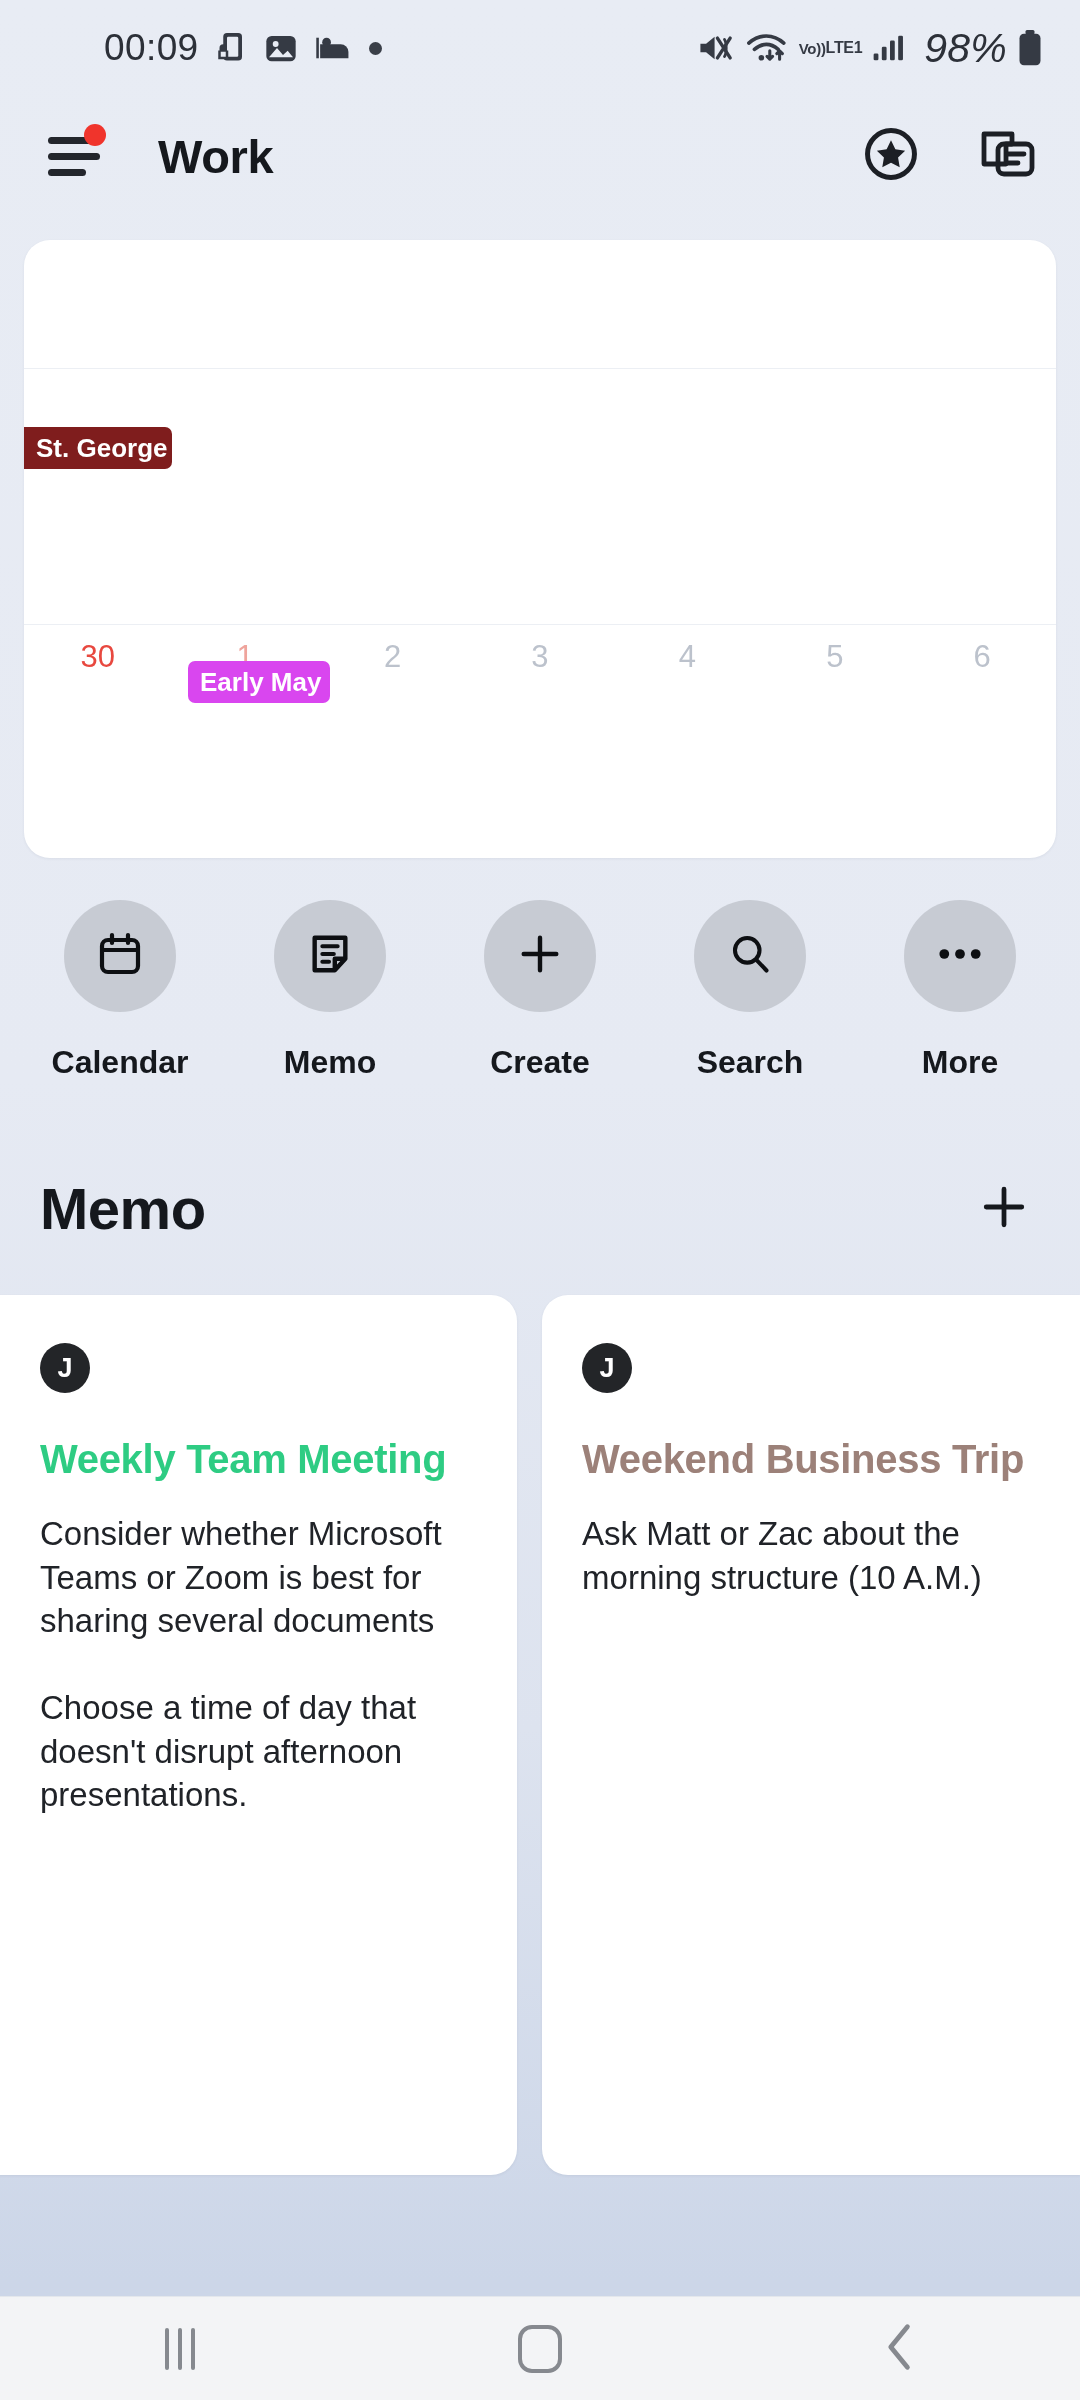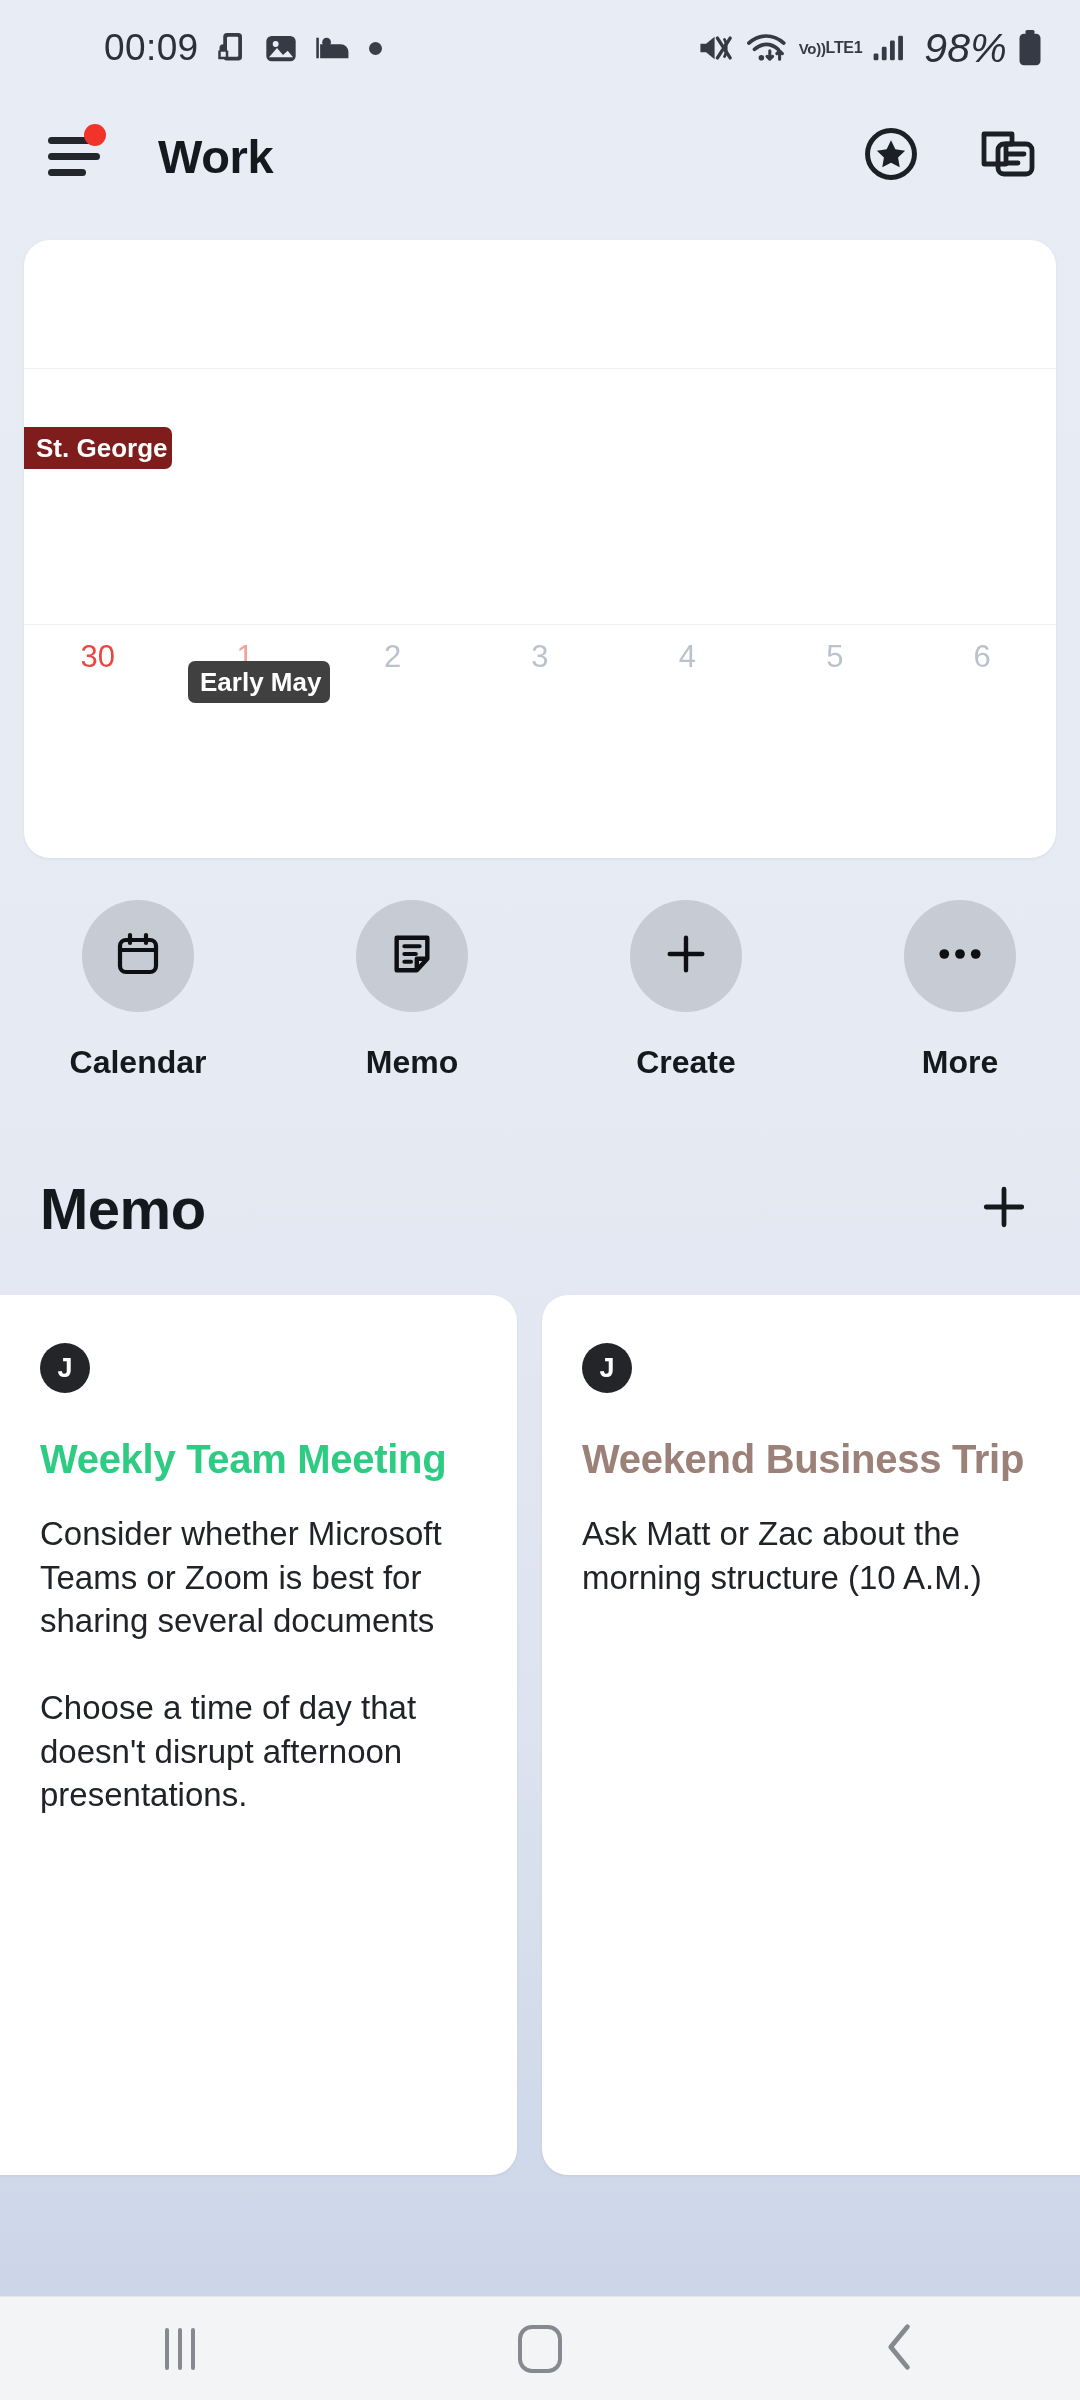--- a/index.html
+++ b/index.html
@@ -63,25 +63,25 @@
   .cal-day.red { color:#e8483f; }
   .cal-day.red-b { color:#e8483f; font-weight:500; }
   .cal-day.muted-red { color:#efa49c; }
   .cal-day.muted { color:#bcc2cc; }
   .chip {
     position:absolute; height:42px; line-height:42px;
     font-size:26px; font-weight:700; color:#fff;
     padding:0 12px; border-radius:7px; white-space:nowrap; overflow:hidden;
   }
   .chip.grey { background:#7f1d1d; left:0px; top:58px; width:148px; border-radius:0 7px 7px 0;}
-  .chip.red  { background:#404040; left:164px; top:36px; width:142px; }
+  .chip.red  { background:#d946ef; left:164px; top:36px; width:142px; }
 
   
   .quick {
-    position:absolute; left:18px; right:0; top:900px;
+    position:absolute; left:0; right:0; top:900px;
     display:flex; padding:0 60px; justify-content:space-between;
   }
   .quick-item { width:120px; display:flex; flex-direction:column; align-items:center; }
   .quick-circle {
     width:112px; height:112px; border-radius:50%; background:#c7cbd3;
     display:flex; align-items:center; justify-content:center;
   }
   .quick-label { margin-top:32px; font-size:32px; font-weight:700; color:#15181d; white-space:nowrap; }
 
   
@@ -268,20 +268,31 @@
     <div class="quick-circle">
       <span>
         <svg width="46" height="46" viewBox="0 0 24 24">
             <path d="M12 3.5v17M3.5 12h17" stroke="#0d0f12" stroke-width="2.3" stroke-linecap="round"></path>
           </svg>
       </span>
     </div>
     <div class="quick-label">Create</div>
   </div>
 
+  <div class="quick-item">
+    <div class="quick-circle">
+      <span>
+        <svg width="44" height="44" viewBox="0 0 24 24">
+            <circle cx="10.5" cy="10" r="6.7" fill="none" stroke="#0d0f12" stroke-width="2.2"></circle>
+            <path d="M15.5 15.2L21 21" stroke="#0d0f12" stroke-width="2.2" stroke-linecap="round"></path>
+          </svg>
+      </span>
+    </div>
+    <div class="quick-label">Search</div>
+  </div>
 
   <div class="quick-item">
     <div class="quick-circle">
       <span>
         <svg width="44" height="16" viewBox="0 0 28 8">
             <circle cx="4" cy="4" r="3.1" fill="#0d0f12"></circle>
             <circle cx="14" cy="4" r="3.1" fill="#0d0f12"></circle>
             <circle cx="24" cy="4" r="3.1" fill="#0d0f12"></circle>
           </svg>
       </span>

